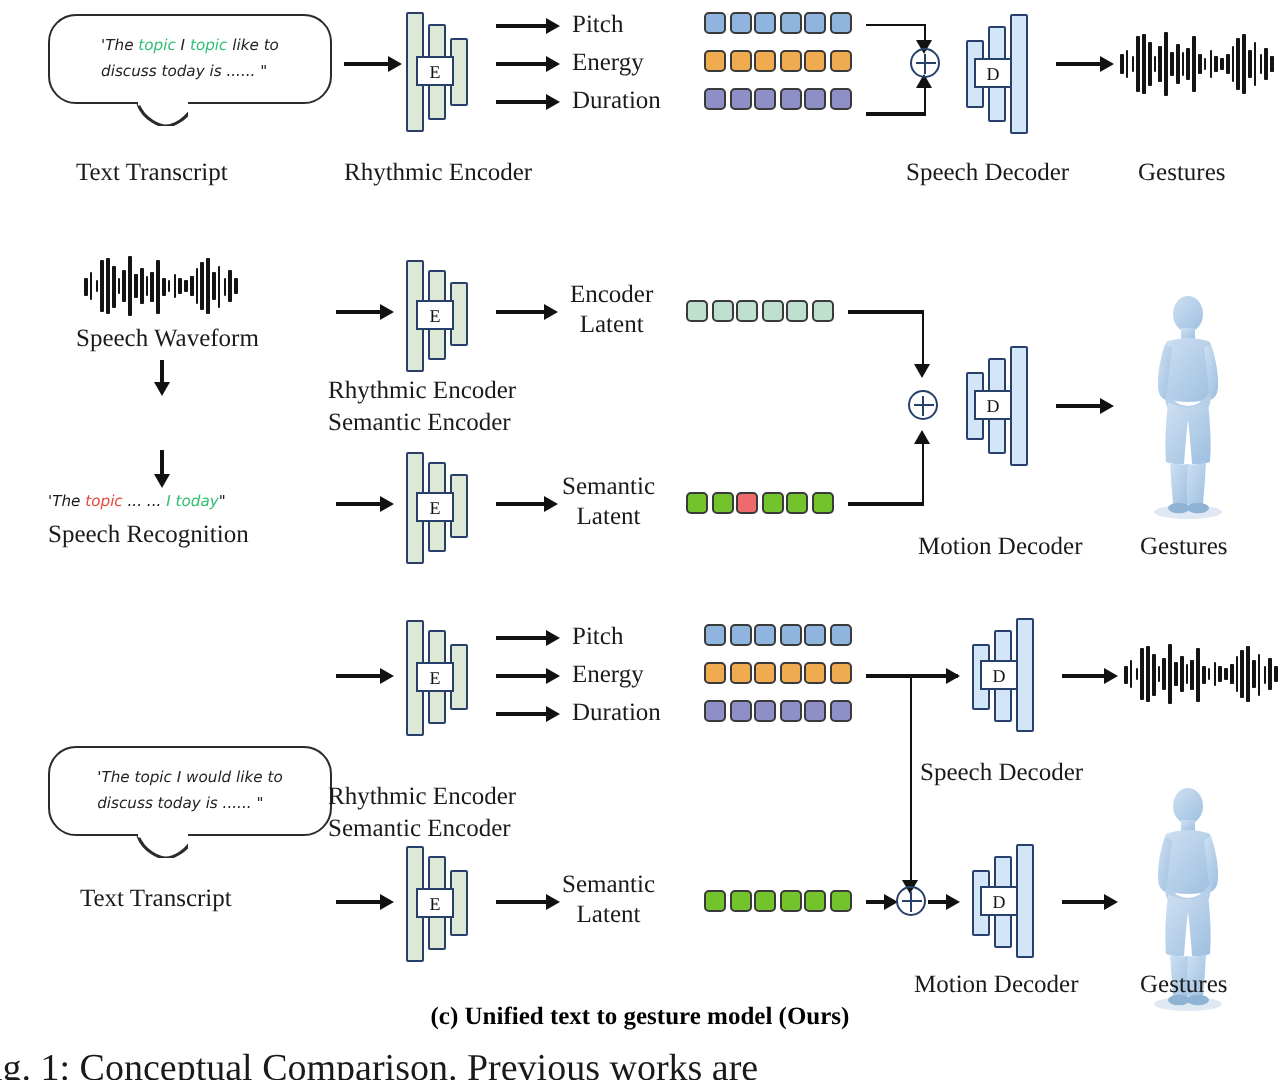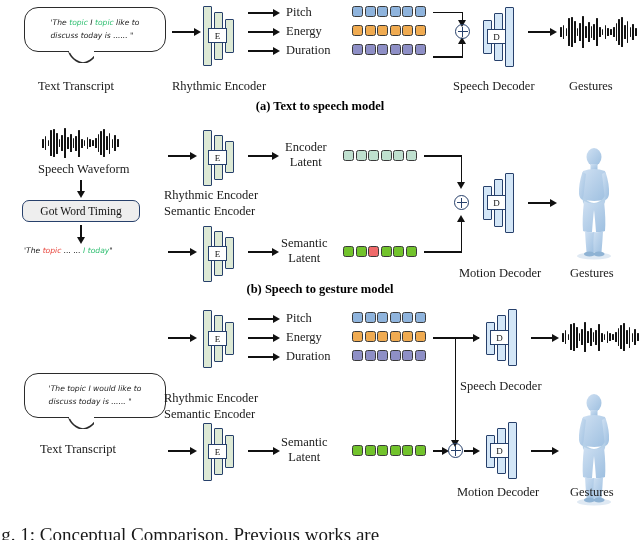--- a/index.html
+++ b/index.html
@@ -172,21 +172,20 @@
       <i style="height: 14.72px;"></i>
       <i style="height: 22.4px;"></i>
       <i style="height: 9.6px;"></i>
       <i style="height: 16.64px;"></i>
       <i style="height: 7.68px;"></i>
     </div>
 
   <div class="lbl abs" style="left:453px;top:79px;font-size:12.5px;">Speech Decoder</div>
   <div class="lbl abs" style="left:569px;top:79px;font-size:12.5px;">Gestures</div>
 
-  <div class="cap abs" style="top:99px;">(a) Text to speech model</div>
 </div>
 
 <div class="panel" style="top:120px;height:175px;">
 
   <div class="wave" id="waveB" style="left:42px;top:8px;height:30px;">
       <i style="height: 9px;"></i>
       <i style="height: 13.5px;"></i>
       <i style="height: 6.6px;"></i>
       <i style="height: 25.5px;"></i>
       <i style="height: 28.5px;"></i>
@@ -212,28 +211,28 @@
       <i style="height: 21px;"></i>
       <i style="height: 9px;"></i>
       <i style="height: 15.6px;"></i>
       <i style="height: 7.2px;"></i>
     </div>
   <div class="lbl abs" style="left:38px;top:42px;font-size:12.5px;">Speech Waveform</div>
 
   <div class="ln vl abs" style="left:80px;top:60px;height:12px;"></div>
   <div class="ah ah-d abs" style="left:76.8px;top:71px;"></div>
 
-  <div class="gwt" style="left:22px;top:80px;width:118px;height:22px;">Got Word Timing</div>
 
   <div class="ln vl abs" style="left:80px;top:105px;height:13px;"></div>
   <div class="ah ah-d abs" style="left:76.8px;top:117px;"></div>
 
   <div class="lbl abs" style="left:24px;top:126px;font-family:'DejaVu Sans',sans-serif;font-style:italic;font-size:7.6px;">
     <span>'The </span><span style="color:#e8453c">topic</span><span> ... ... </span><span style="color:#2fbf71">I today</span><span>"</span>
   </div>
+  <div class="lbl abs" style="left:24px;top:140px;font-size:12.5px;">Speech Recognition</div>
 
   <div class="ln hl abs" style="left:168px;top:35px;width:22px;"></div>
   <div class="ah ah-r abs" style="left:190px;top:31.8px;"></div>
   <div class="ln hl abs" style="left:168px;top:131px;width:22px;"></div>
   <div class="ah ah-r abs" style="left:190px;top:127.8px;"></div>
 
   <div class="stack" style="left:201px;top:9px;width:42px;height:58px;">
     <div class="bar enc" style="left:2px;top:1px;width:9px;height:56px;"></div>
     <div class="bar enc" style="left:13px;top:6px;width:9px;height:45px;"></div>
     <div class="bar enc" style="left:24px;top:12px;width:9px;height:32px;"></div>
@@ -318,21 +317,20 @@
       <path d="M22 87 q4 2 9 1 q1 10 0.5 20 q-4 1.5 -8 0 q-1 -11 -1.5 -21 z" fill="url(#gb)"></path>
       <path d="M31 88 q5 1 9 -1 q-0.5 10 -1.5 21 q-4 1.5 -8 0 q-0.5 -10 0.5 -20 z" fill="url(#gb)"></path>
       <ellipse cx="26.5" cy="110" rx="5.5" ry="2.6" fill="#8fb3d4"></ellipse>
       <ellipse cx="36" cy="110" rx="5.5" ry="2.6" fill="#8fb3d4"></ellipse>
     </svg>
   </div>
 
   <div class="lbl abs" style="left:459px;top:146px;font-size:12.5px;">Motion Decoder</div>
   <div class="lbl abs" style="left:570px;top:146px;font-size:12.5px;">Gestures</div>
 
-  <div class="cap abs" style="top:162px;">(b) Speech to gesture model</div>
 </div>
 
 <div class="panel" style="top:305px;height:195px;">
 
   <div class="bubble abs" style="left:24px;top:68px;width:142px;height:45px;">
     <div class="bubble-txt">
       <span>'The topic I would like to</span><br>
       <span>discuss today is ...... "</span>
     </div>
   </div>
@@ -496,16 +494,17 @@
       <path d="M22 87 q4 2 9 1 q1 10 0.5 20 q-4 1.5 -8 0 q-1 -11 -1.5 -21 z" fill="url(#gc)"></path>
       <path d="M31 88 q5 1 9 -1 q-0.5 10 -1.5 21 q-4 1.5 -8 0 q-0.5 -10 0.5 -20 z" fill="url(#gc)"></path>
       <ellipse cx="26.5" cy="110" rx="5.5" ry="2.6" fill="#8fb3d4"></ellipse>
       <ellipse cx="36" cy="110" rx="5.5" ry="2.6" fill="#8fb3d4"></ellipse>
     </svg>
   </div>
 
   <div class="lbl abs" style="left:457px;top:180px;font-size:12.5px;">Motion Decoder</div>
   <div class="lbl abs" style="left:570px;top:180px;font-size:12.5px;">Gestures</div>
 
+  <div class="cap abs" style="top:196px;">(c) Unified text to gesture model (Ours)</div>
 </div>
 
 <div class="abs" style="left:-4px;top:524px;width:660px;font-family:'Liberation Serif',serif;font-size:19px;
             color:#1a1a1a;white-space:nowrap;overflow:hidden;height:16px;">ig. 1:  Conceptual Comparison.  Previous works are</div>
 
 </body></html>

